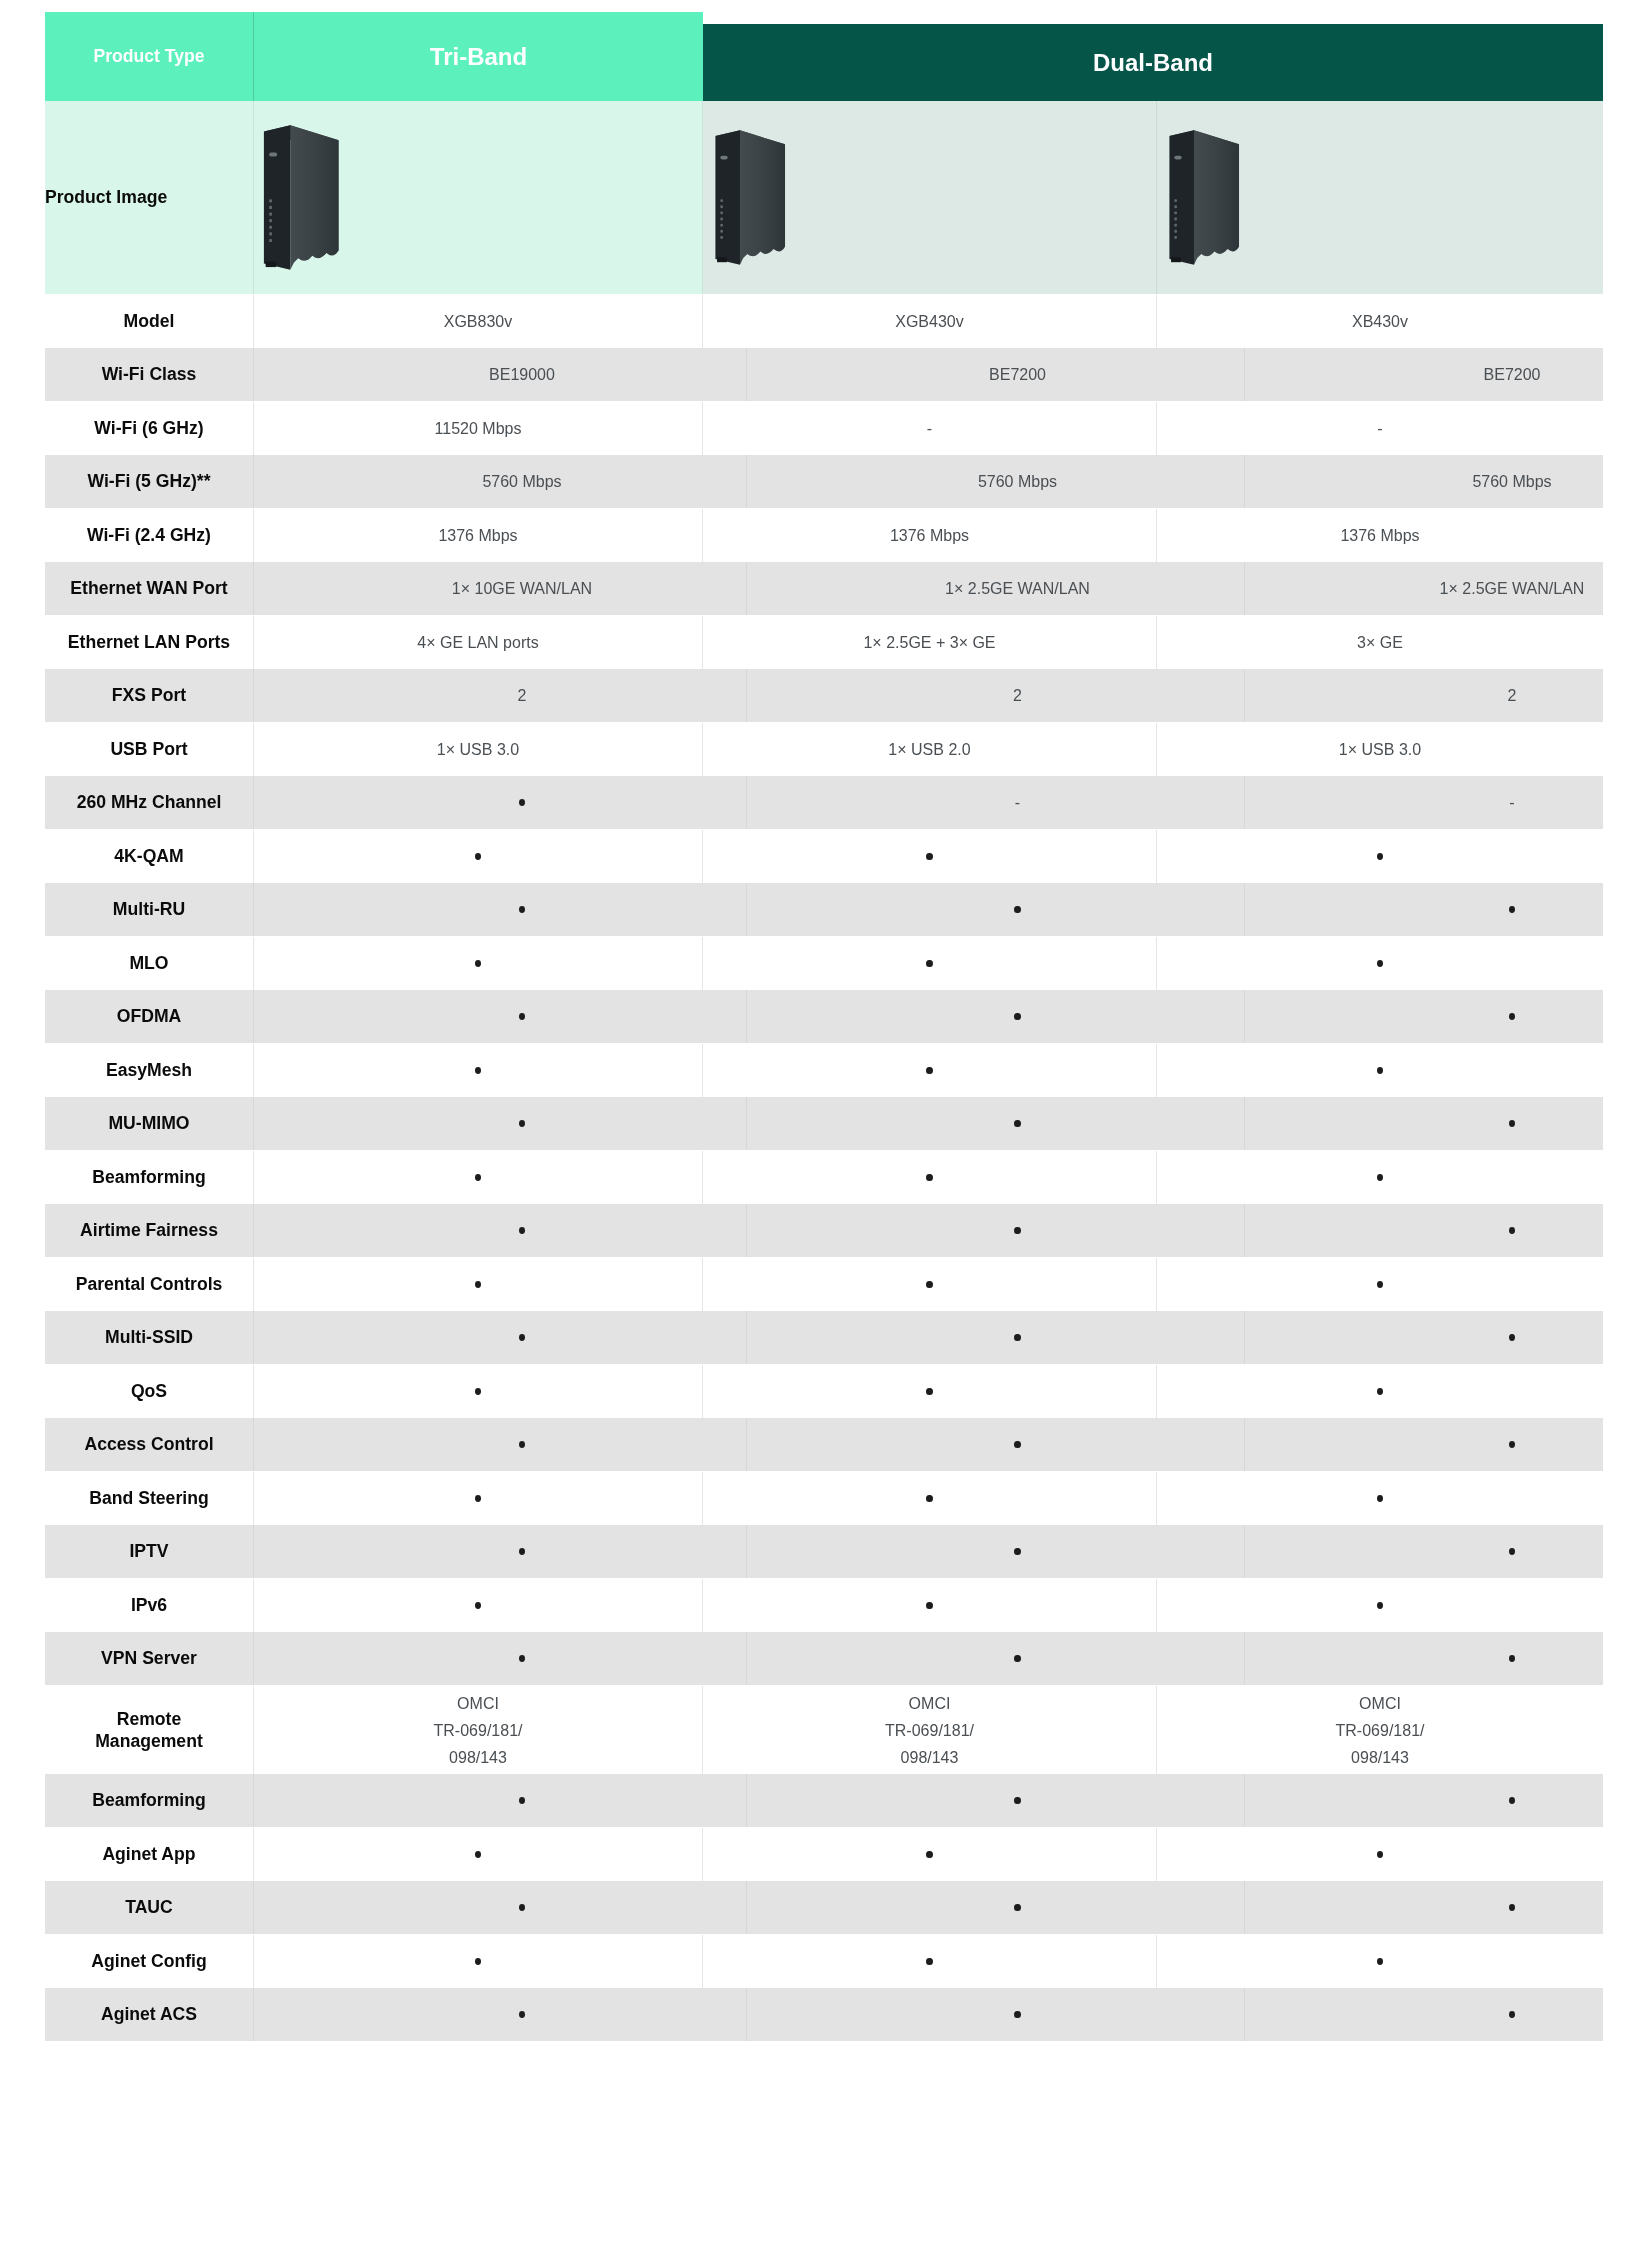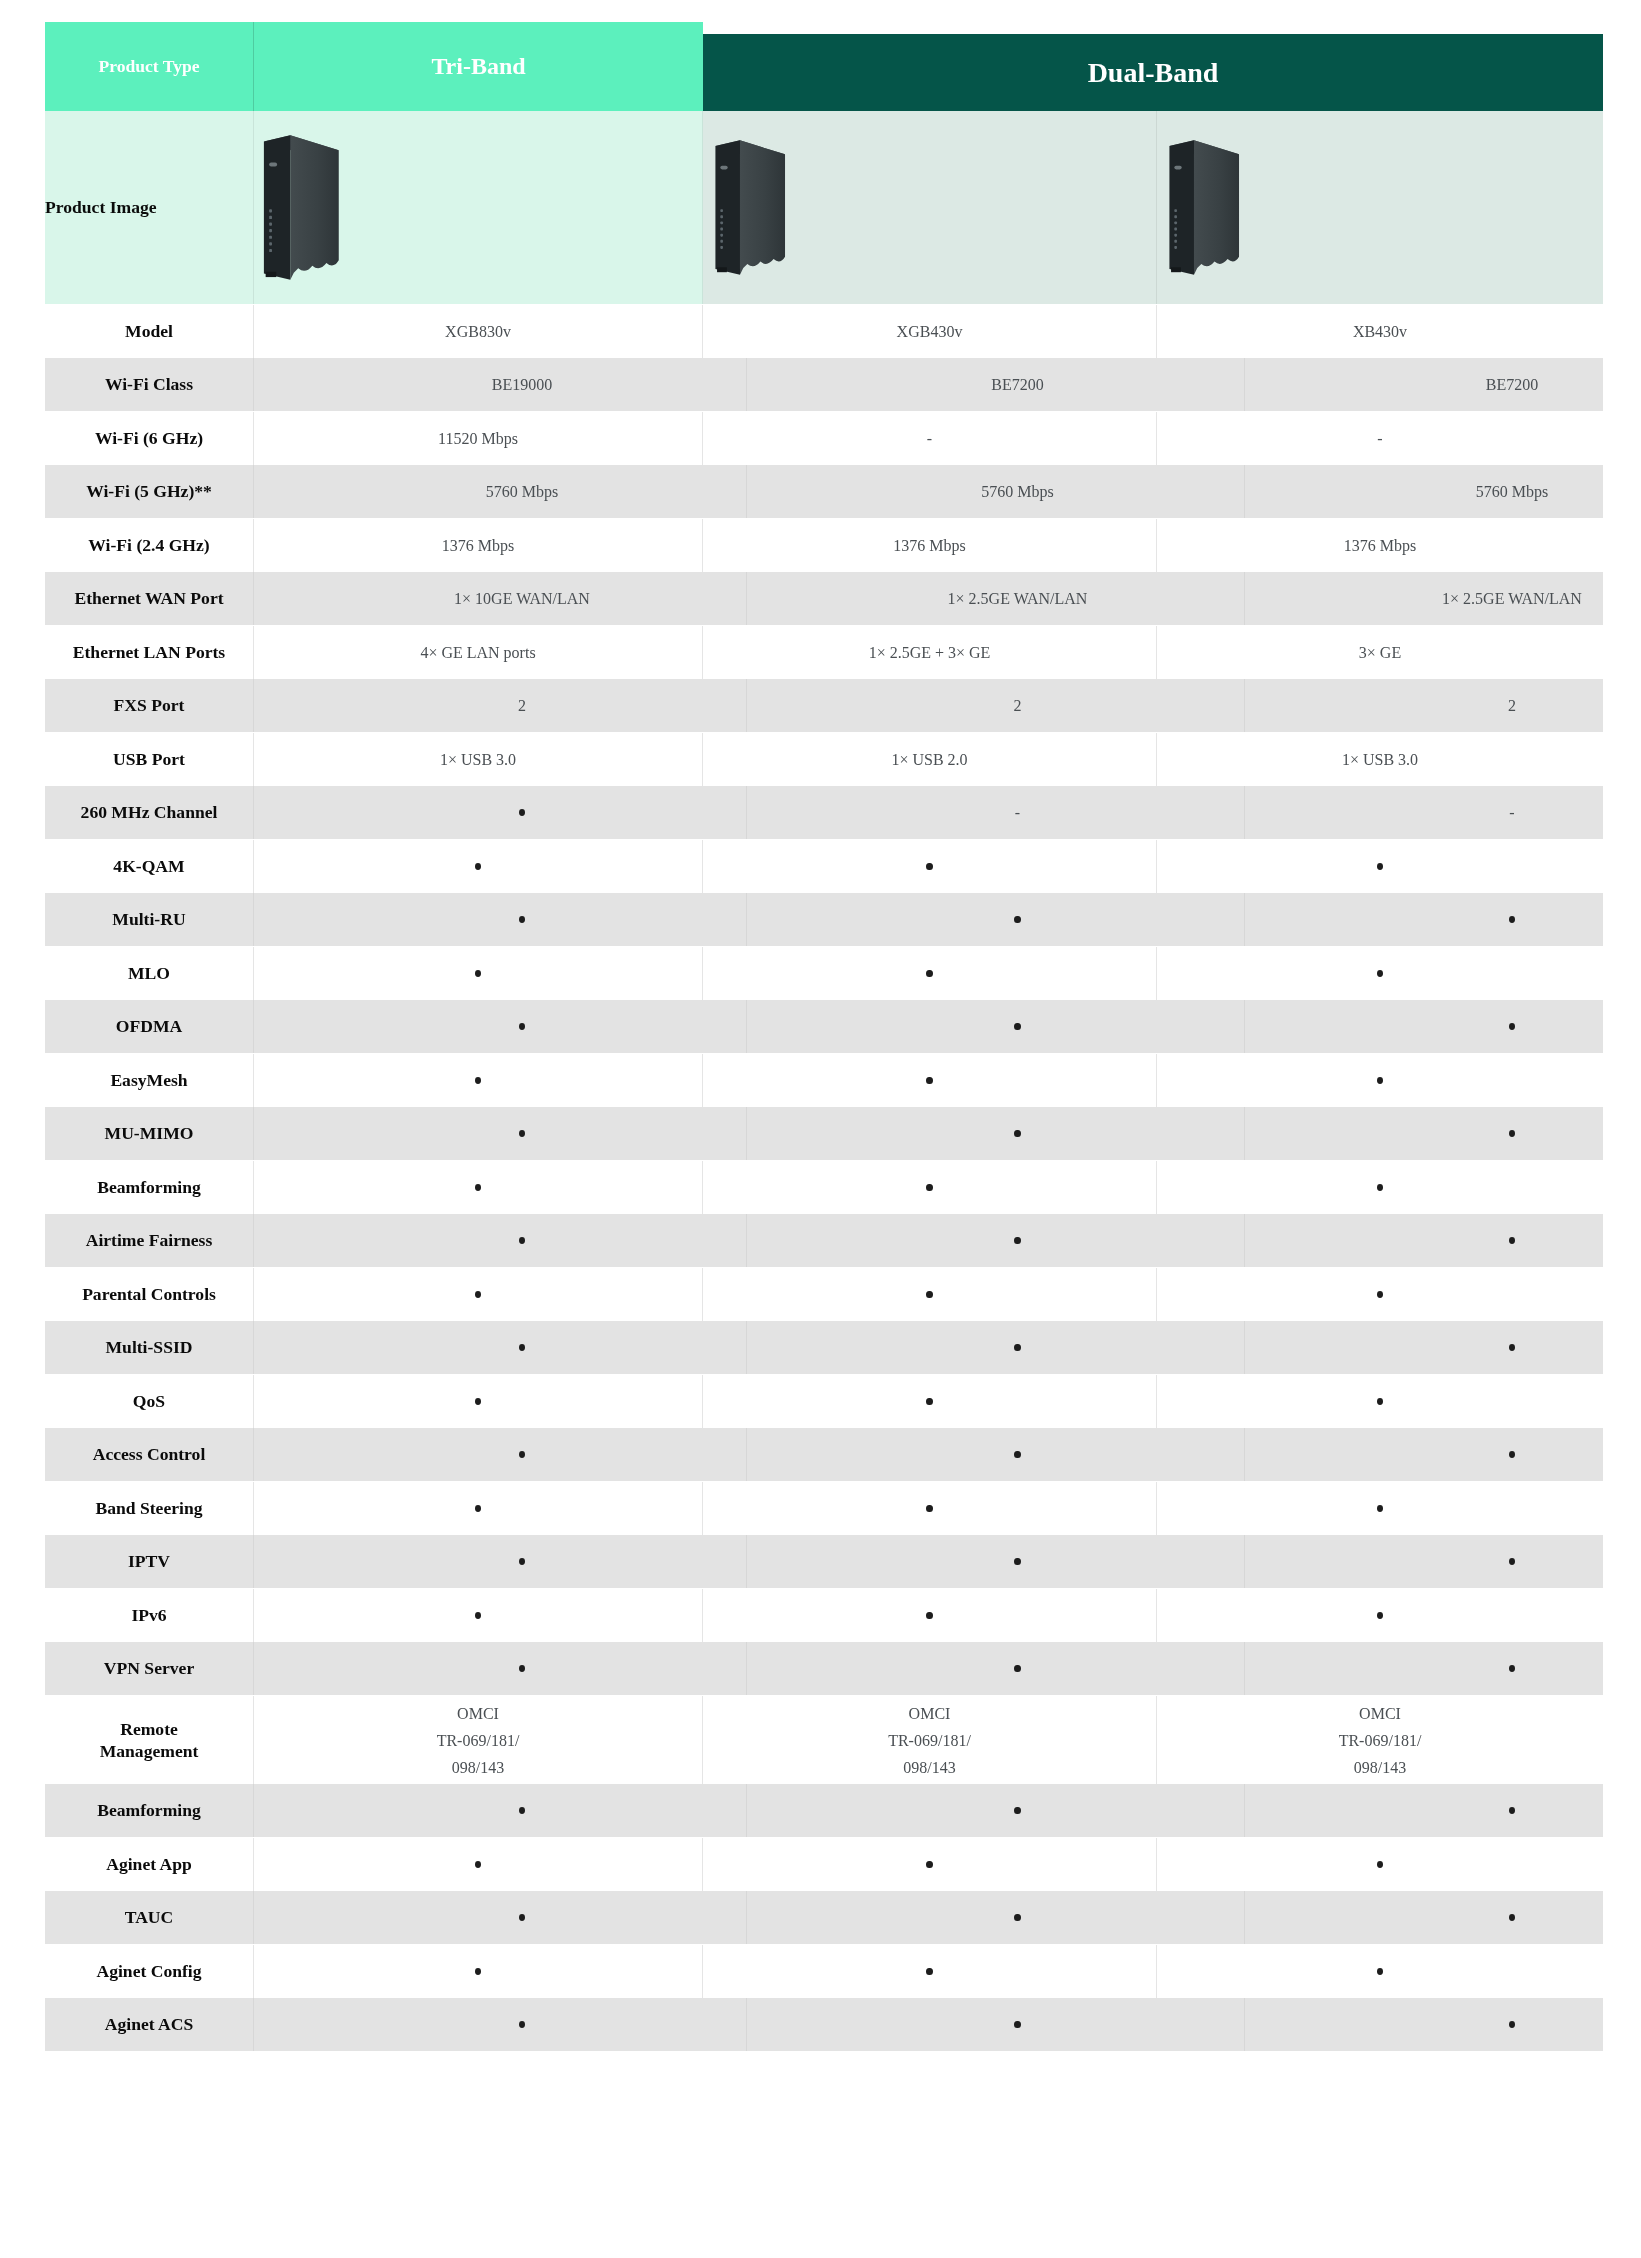--- a/index.html
+++ b/index.html
@@ -1,29 +1,29 @@
 <!DOCTYPE html>
 <html style="--mint: #5cf0bd; --dgreen: #055549; --mintlight: #d9f6ea; --graygreen: #dce9e4; --rowgray: #e3e3e3;font-size:14px"><head>
 <meta charset="utf-8">
 <style>
   html,body{margin:0;padding:0;background:#ffffff;}
   body{
     width:1642px;height:2258px;position:relative;
     font-family:"Liberation Sans",sans-serif;
     -webkit-font-smoothing:antialiased;
   }
-  .spec-table{position:absolute;left:45px;top:22px;width:1558px;font-family:Liberation Serif, serif;}
+  .spec-table{position:absolute;left:45px;top:12px;width:1558px;}
   .trow{display:grid;grid-template-columns:209px 449px 454px 446px;}
 
   
   .header-row{height:89px;}
   .hcell{display:flex;align-items:center;justify-content:center;color:#ffffff;}
   .hcell.product-type{background:var(--mint);font-size:17.6px;font-weight:600;border-right:0.9px solid rgba(0,0,0,0.15);}
   .hcell.tri{background:var(--mint);font-size:24px;font-weight:700;}
-  .hcell.dual{background:var(--dgreen);font-size:28px;font-weight:700;grid-column:3/5;margin-top:12px;}
+  .hcell.dual{background:var(--dgreen);font-size:24px;font-weight:700;grid-column:3/5;margin-top:12px;}
 
   
   .image-row{height:193px;border-bottom:1.8px solid #fff;}
   .icell{display:flex;align-items:center;justify-content:flex-start;border-right:0.9px solid rgba(0,0,0,0.07);}
   .icell:last-child{border-right:none;}
   .icell.mintbg{background:var(--mintlight);}
   .icell.graybg{background:var(--graygreen);}
   .icell .img-label{color:#0b0b0b;font-size:17.6px;font-weight:700;}
   .router-wrap{display:flex;align-items:center;justify-content:center;}
   .router-wrap.small svg{transform:scale(0.93);}

